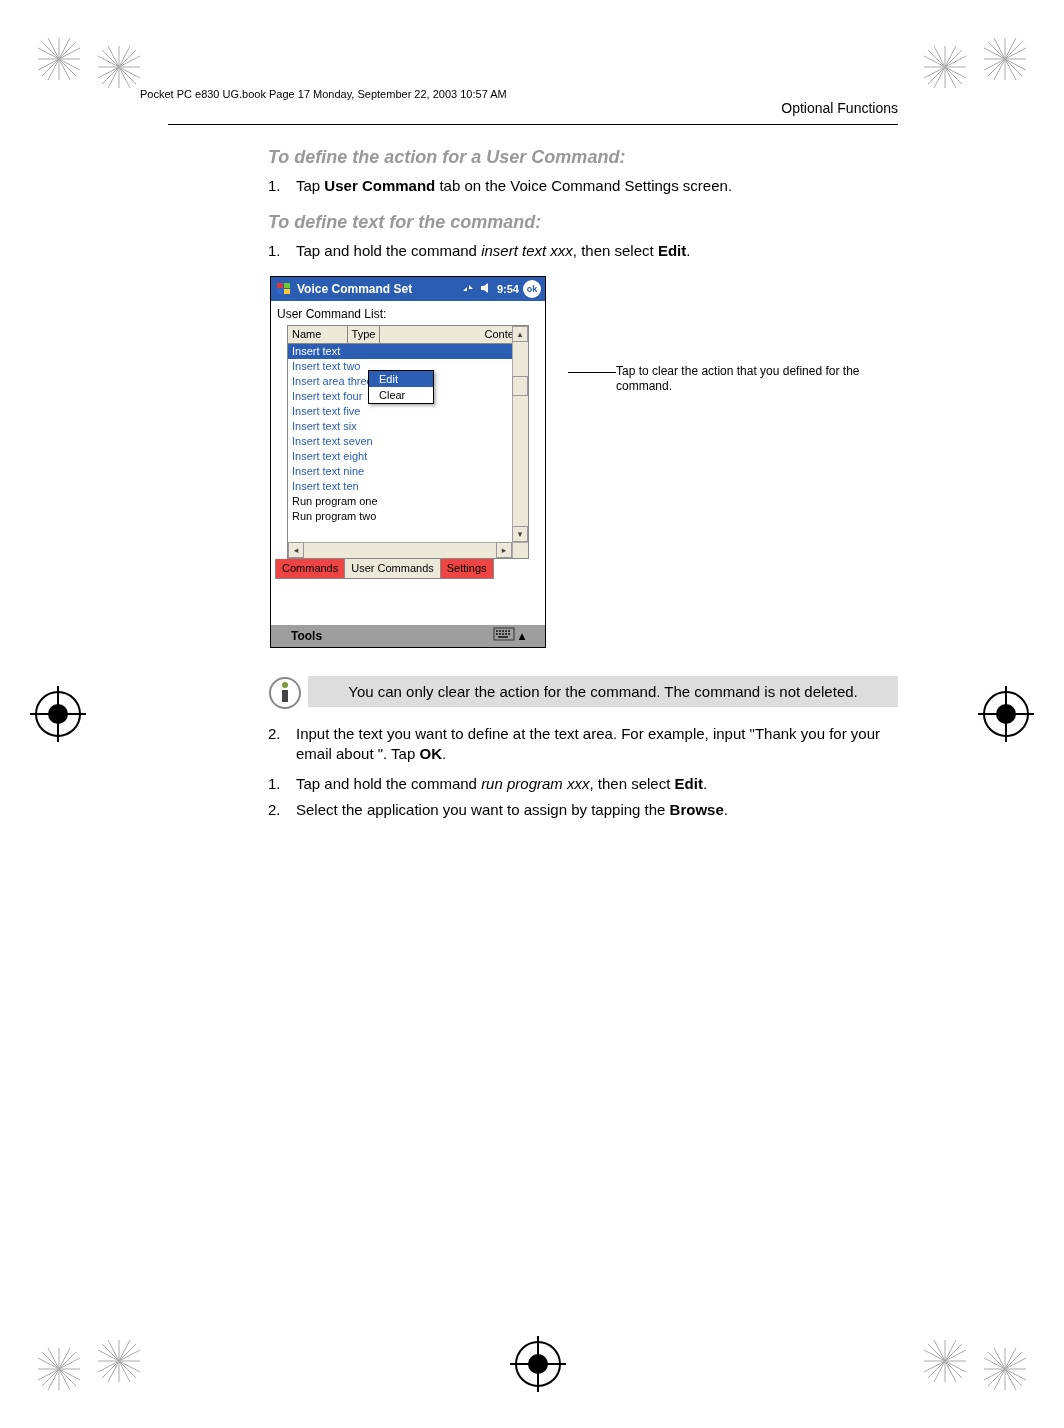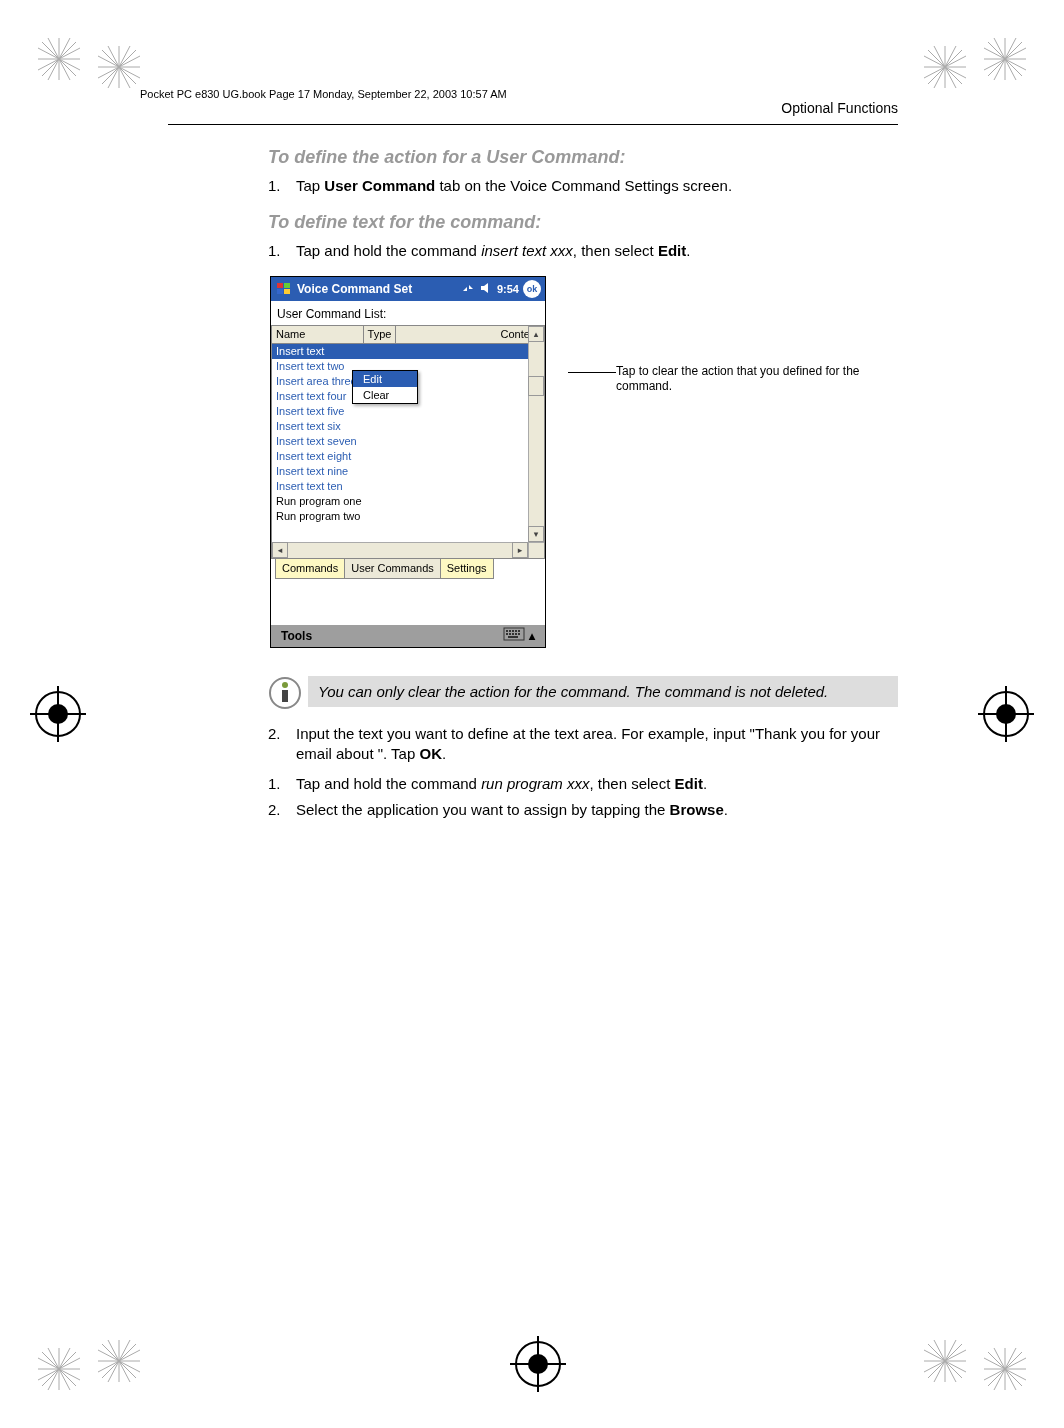--- a/index.html
+++ b/index.html
@@ -97,21 +97,21 @@
       font-size: 12px;
       font-weight: bold;
     }
     .start-flag { width: 18px; height: 18px; display: inline-flex; align-items: center; justify-content: center; }
     .title-text { margin-left: 4px; flex: 1; white-space: nowrap; overflow: hidden; }
     .title-icons { display: flex; gap: 4px; align-items: center; font-size: 10px; }
     .title-time { font-size: 11px; font-weight: bold; }
     .okbtn { width: 18px; height: 18px; border-radius: 50%; background: #fff; color: #2b5db2; display: flex; align-items: center; justify-content: center; font-size: 9px; font-weight: bold; }
     .ucl-label { font-size: 12px; padding: 6px 6px 4px 6px; color: #000; }
     .table {
-      margin: 0 0;
+      margin: 0 16px;
       border: 1px solid #888;
       height: 234px;
       position: relative;
       background: #fff;
     }
     .thead {
       display: flex;
       height: 18px;
       background: #ece9d8;
       border-bottom: 1px solid #888;
@@ -146,27 +146,27 @@
     }
     .cm-item { padding: 2px 10px; color: #000; }
     .cm-item.active { background: #2b5db2; color: #fff; }
     .tabs {
       display: flex;
       margin: 0 4px;
       font-size: 11px;
       height: 20px;
     }
     .tab { padding: 3px 6px; background: #ece9d8; border: 1px solid #888; border-top: none; margin-right: -1px; color: #000; }
-    .tab.inactive { background: #fef9c3; }
+    .tab.inactive { background: #ef4444; }
     .bottombar {
       height: 22px;
       background: #9e9e9e;
       display: flex;
       align-items: center;
-      padding: 0 10px;
+      padding: 0 20px;
       font-size: 12px;
       font-weight: bold;
       color: #000;
       justify-content: space-between;
       position: absolute;
       bottom: 0; left: 0; right: 0;
     }
     .bottombar-right { display: flex; align-items: center; gap: 4px; }
     .callout {
       position: absolute;
@@ -180,23 +180,23 @@
     .note {
       display: flex;
       align-items: flex-start;
       margin: 4px 0 14px 0;
     }
     .note-icon { width: 34px; height: 34px; flex: none; margin-right: 6px; }
     .note-text {
       flex: 1;
       background: #ddd;
       padding: 6px 10px;
-      font-style: italic;
       font-size: 15px;
       line-height: 1.3;
+      text-align: center;
     }
     .footer {
       position: absolute;
       bottom: 0;
       left: 0;
       right: 0;
     }
     .footer .hr2 { border: none; border-top: 1px solid #000; margin-bottom: 6px; }
     .footer-row { display: flex; justify-content: space-between; font-size: 13px; color: #000; }
   </style>

